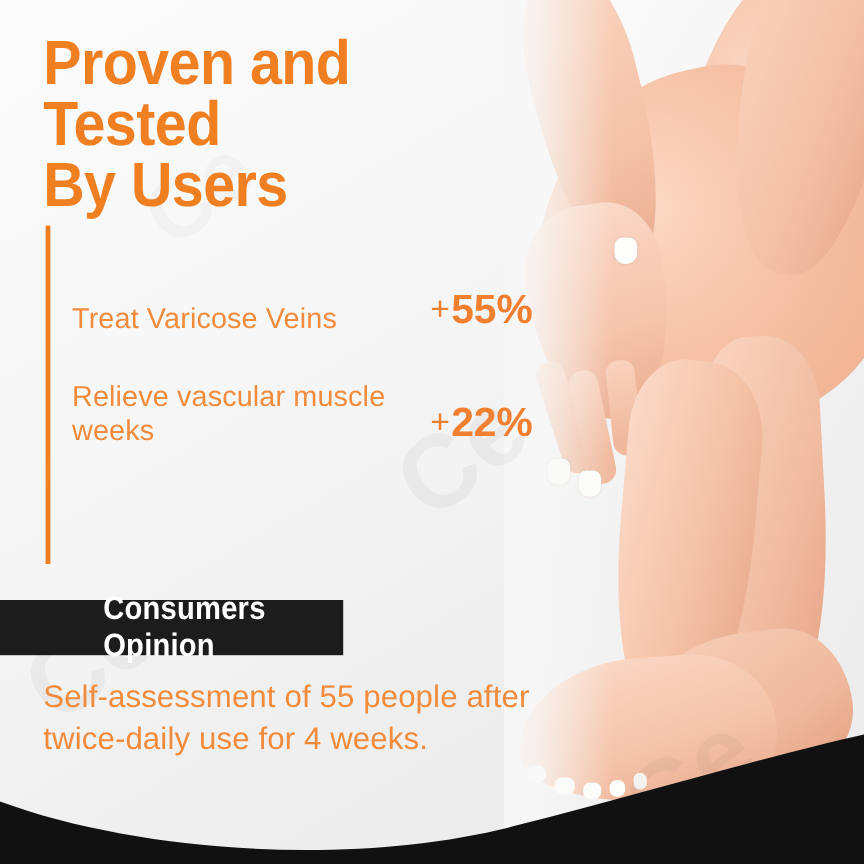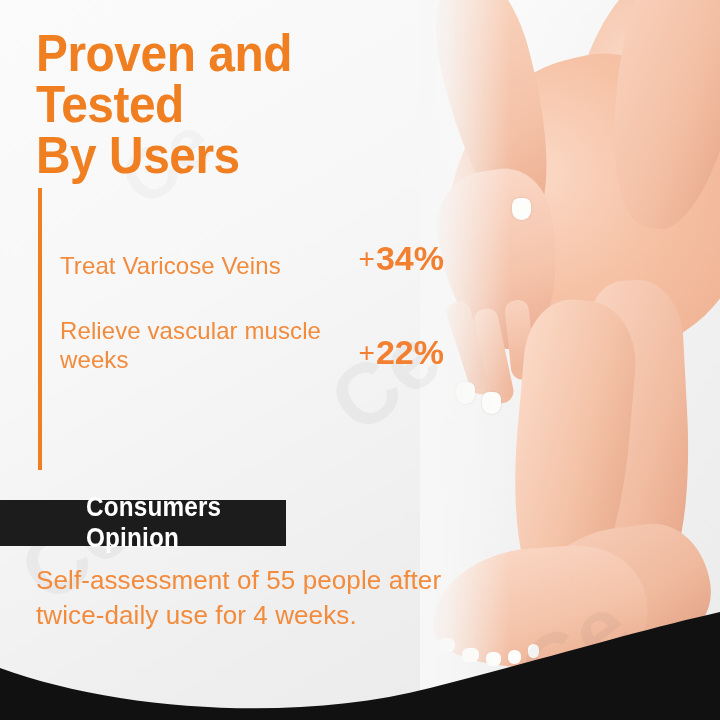--- a/index.html
+++ b/index.html
@@ -344,21 +344,21 @@
     <span class="l2">By Users</span>
   </h1>
 
   <div class="list-wrap">
     <div class="list-rule"></div>
     <div class="benefits">
 
       <div class="benefit">
         <div class="benefit-label">Treat Varicose Veins</div>
         <div class="benefit-value">
-          <span class="plus">+</span><span>34%</span>
+          <span class="plus">+</span><span>55%</span>
         </div>
       </div>
 
 
       <div class="benefit">
         <div class="benefit-label">Relieve vascular muscle weeks</div>
         <div class="benefit-value">
           <span class="plus">+</span><span>22%</span>
         </div>
       </div>

